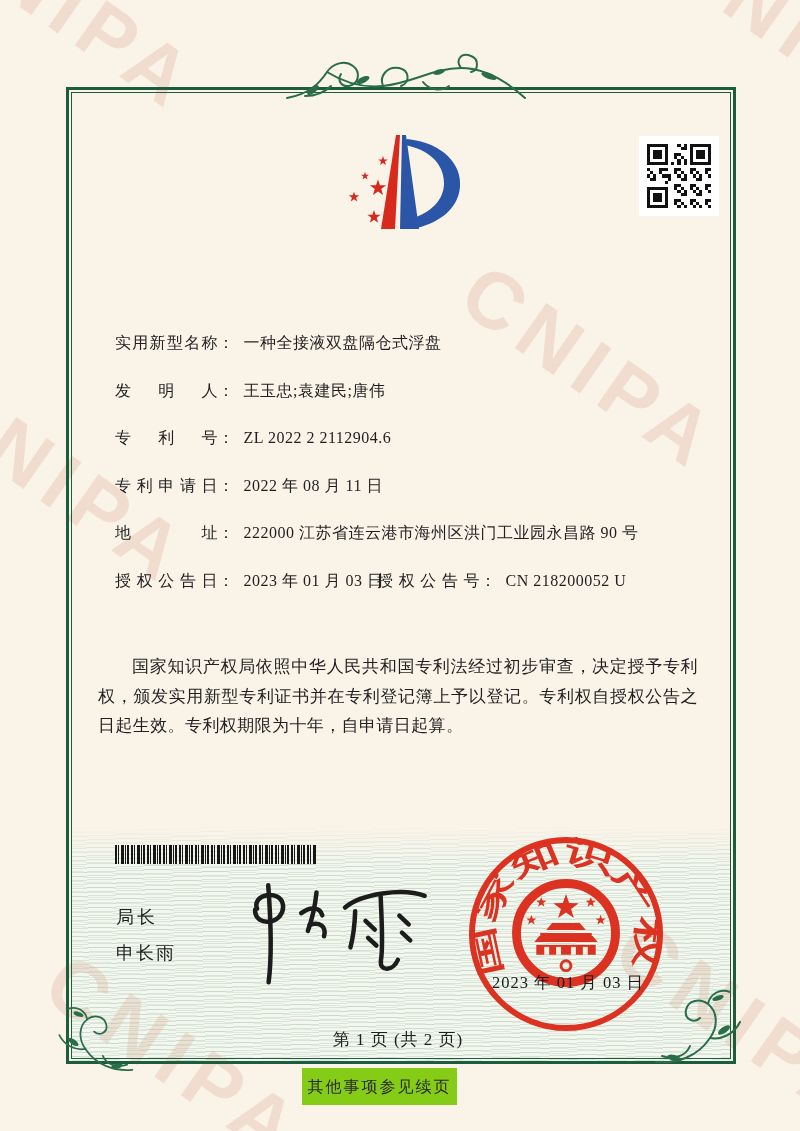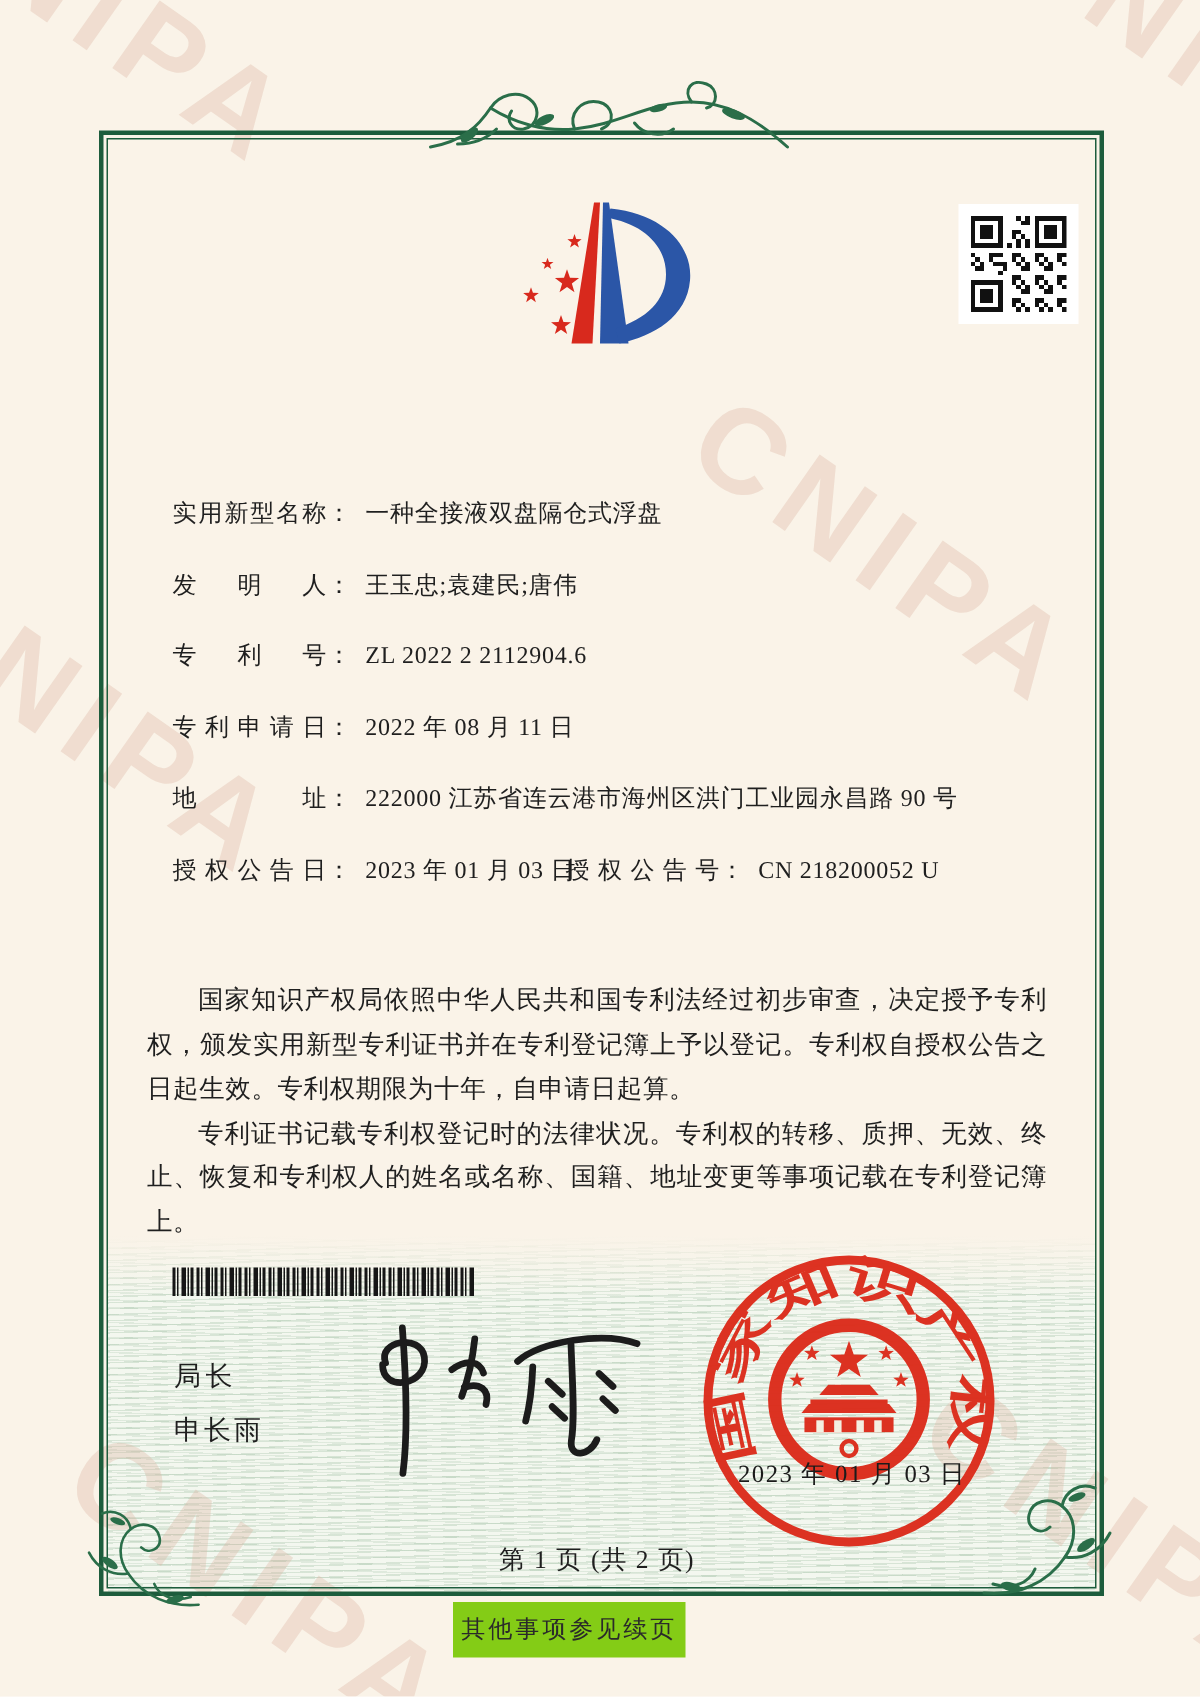--- a/index.html
+++ b/index.html
@@ -276,21 +276,20 @@
         <span class="flabel">授权公告日</span><span class="fcolon">：</span><span class="fvalue">2023 年 01 月 03 日</span>
       </span>
       <span class="grant-right">
         <span class="flabel">授权公告号</span><span class="fcolon">：</span><span class="fvalue">CN 218200052 U</span>
       </span>
     </div>
   </div>
 
   <div class="paras">
     <p>国家知识产权局依照中华人民共和国专利法经过初步审查，决定授予专利权，颁发实用新型专利证书并在专利登记簿上予以登记。专利权自授权公告之日起生效。专利权期限为十年，自申请日起算。</p>
-    <p>专利证书记载专利权登记时的法律状况。专利权的转移、质押、无效、终止、恢复和专利权人的姓名或名称、国籍、地址变更等事项记载在专利登记簿上。</p>
   </div>
 
   <div class="barcode" id="barcode">
       <i style="width:2px;margin-right:1px"></i>
       <i style="width:1px;margin-right:2px"></i>
       <i style="width:3px;margin-right:1px"></i>
       <i style="width:1px;margin-right:1px"></i>
       <i style="width:2px;margin-right:2px"></i>
       <i style="width:2px;margin-right:1px"></i>
       <i style="width:1px;margin-right:2px"></i>

